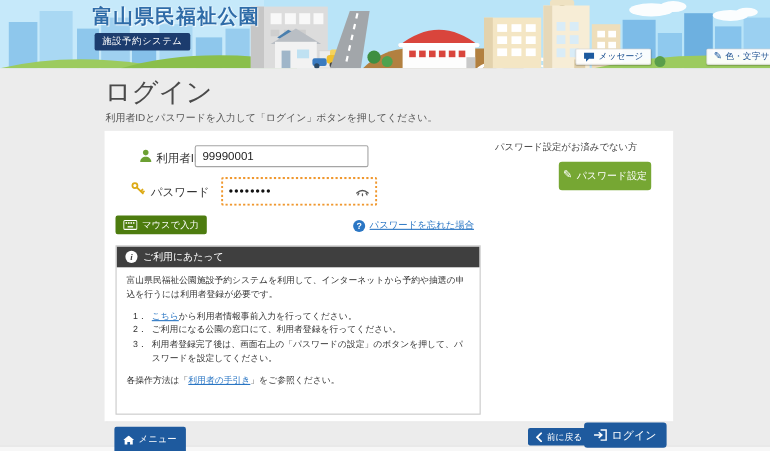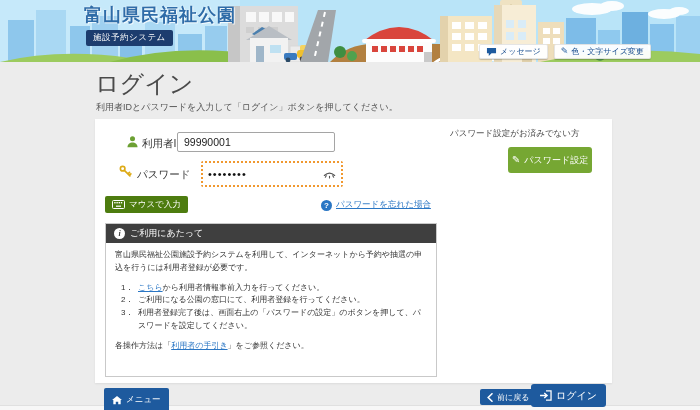--- a/index.html
+++ b/index.html
@@ -20,21 +20,21 @@
   }
   .badge {
     position:absolute; left:86px; top:30px; background:#1c3c6e; color:#fff;
     font-size:8.5px; padding:2px 7px; border-radius:2px; letter-spacing:.5px;
   }
   .header-actions { position:absolute; left:479px; top:44px; display:flex; gap:6px; }
   .hbtn {
     display:inline-flex; align-items:center; gap:3px;
     background:rgba(255,255,255,.95); border:1px solid rgba(0,0,0,.1); border-radius:2px;
     padding:1px 6px; font-size:8px; color:#1b4f8f; cursor:pointer;
-    box-shadow:0 1px 1px rgba(0,0,0,.2); font-family:inherit; white-space:nowrap;
+    box-shadow:0 1px 1px rgba(0,0,0,.2); font-family:inherit; white-space:nowrap;margin-left:44px;
   }
   .pencil-blue { color:#1d5a9e; font-size:9px; line-height:1; }
   
   .page-title { position:absolute; left:95px; top:68px; margin:0; font-size:24px; font-weight:400; color:#4a4a4a; }
   .subtitle  { position:absolute; left:96px; top:101px; margin:0; font-size:9px; color:#555; }
   
   .card { position:absolute; left:95px; top:119px; width:517px; height:264px; background:#fff; box-shadow:0 1px 2px rgba(0,0,0,.07); }
   .ficon { position:absolute; line-height:0; }
   .user-icon { left:31px; top:16px; }
   .key-icon  { left:24px; top:46px; }

